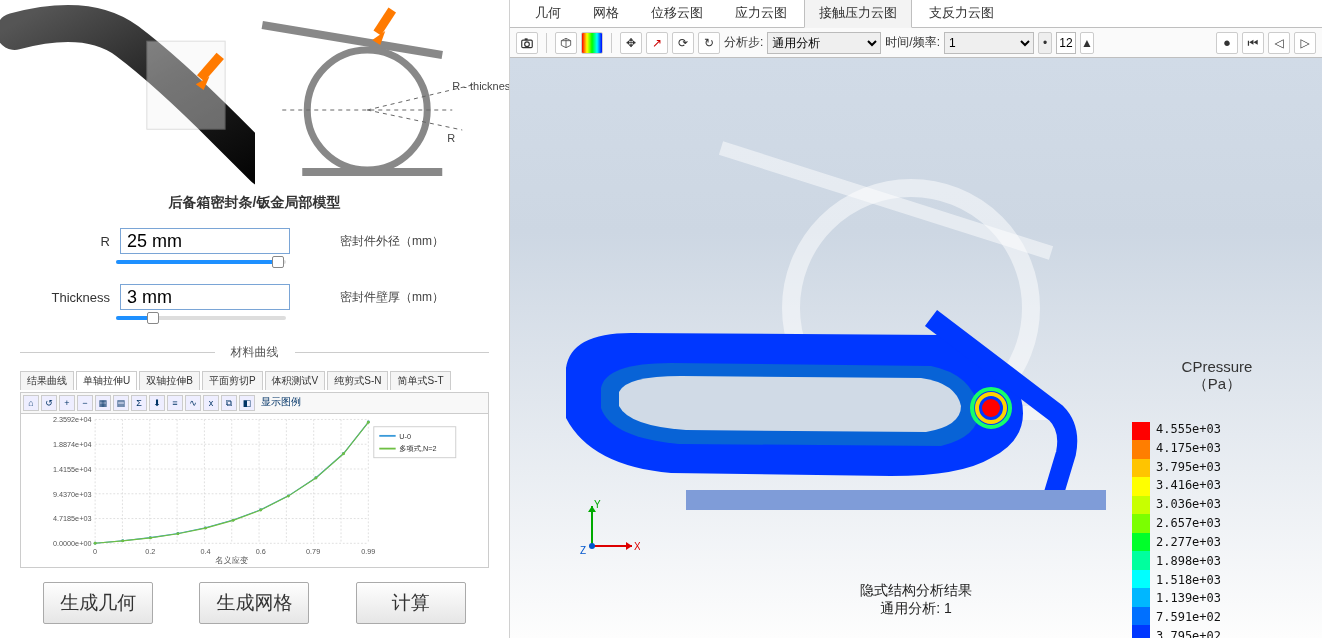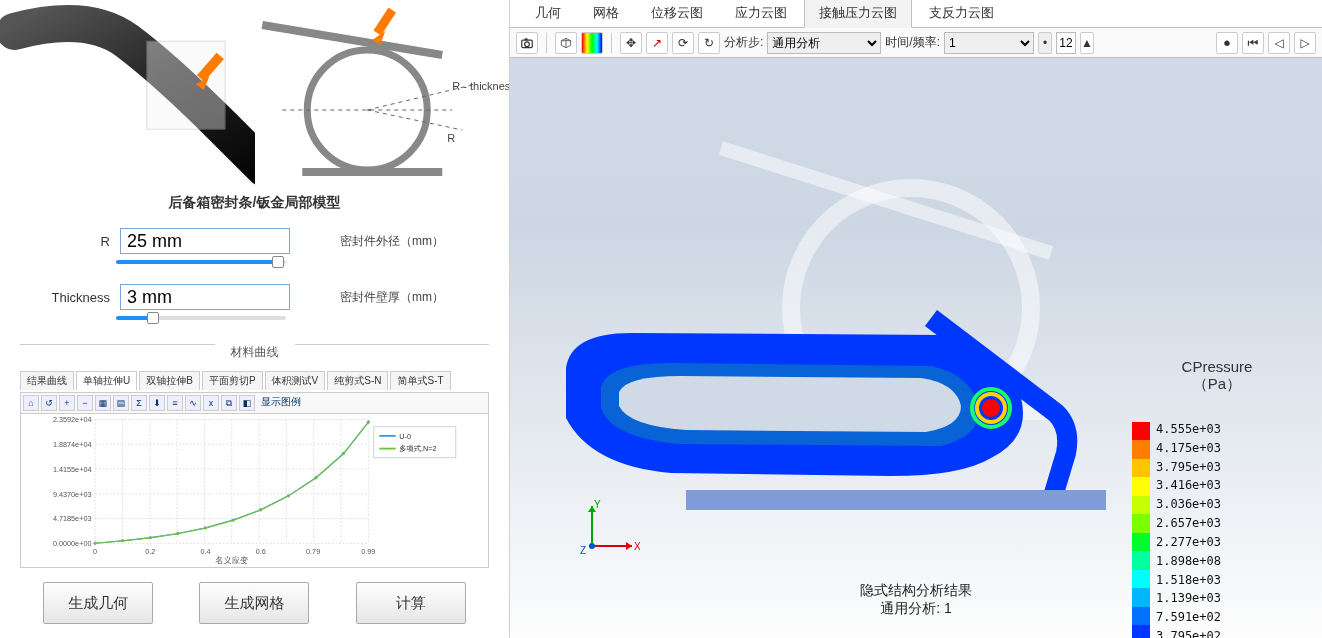--- a/index.html
+++ b/index.html
@@ -65,21 +65,21 @@
   .slider .track{
     position:absolute;left:0;top:0;height:100%;
     background:var(--accent);border-radius:2px;
   }
   .slider .thumb{
     position:absolute;top:50%;width:12px;height:12px;
     background:#fff;border:1px solid #888;border-radius:2px;
     transform:translate(-50%,-50%);
   }
   .section-title{
-    display:flex;align-items:flex-start;margin:10px 20px;
+    display:flex;align-items:center;margin:10px 20px;
     color:#555;font-size:12px;
   }
   .section-title::before,.section-title::after{
     content:"";flex:1;height:1px;background:#ccc;
   }
   .section-title span{padding:0 16px;}
   
   .mat-tabs{display:flex;gap:2px;margin:0 20px;font-size:10px;}
   .mat-tab{
     padding:2px 6px;border:1px solid #ccc;border-bottom:none;
@@ -100,21 +100,21 @@
     margin:0 20px;height:170px;border:1px solid #ccc;
     background:#fff;position:relative;overflow:hidden;
   }
   .buttons-row{
     display:flex;justify-content:space-around;margin:14px 20px;
   }
   .big-btn{
     width:110px;height:42px;
     background:var(--btn-bg);
     border:1px solid #aaa;border-radius:2px;
-    font-size:15px;color:#333;cursor:pointer;
+    font-size:19px;color:#333;cursor:pointer;
   }
 
   
   .right{flex:1;display:flex;flex-direction:column;height:100%;}
   .tabbar{
     display:flex;align-items:flex-end;height:28px;
     border-bottom:1px solid var(--bd);
     padding-left:10px;gap:2px;
   }
   .tab{
@@ -474,21 +474,21 @@
               <div style="background: rgb(0, 21, 255);"></div>
             </div>
           <div class="legend-labels" id="legend-labels" style="height:240px">
               <div>4.555e+03</div>
               <div>4.175e+03</div>
               <div>3.795e+03</div>
               <div>3.416e+03</div>
               <div>3.036e+03</div>
               <div>2.657e+03</div>
               <div>2.277e+03</div>
-              <div>1.898e+08</div>
+              <div>1.898e+03</div>
               <div>1.518e+03</div>
               <div>1.139e+03</div>
               <div>7.591e+02</div>
               <div>3.795e+02</div>
               <div>0.000e+00</div>
             </div>
         </div>
       </div>
     </div>
   </div>

